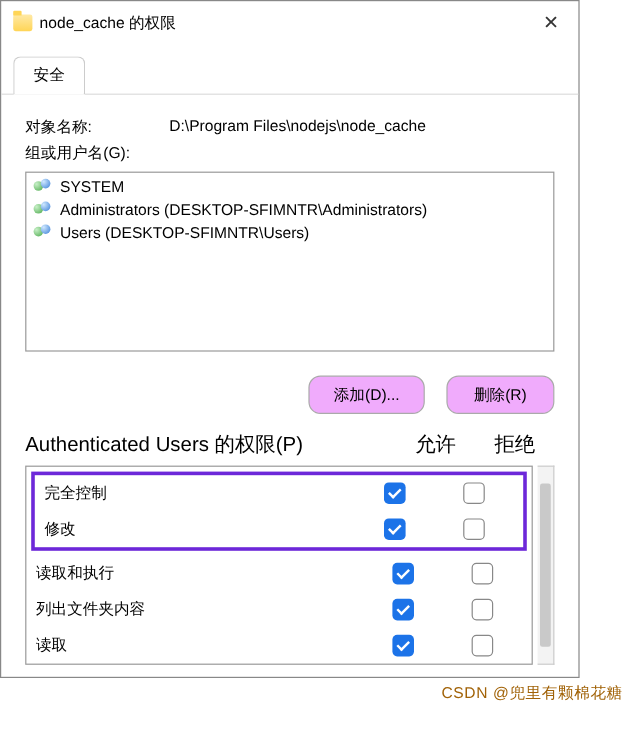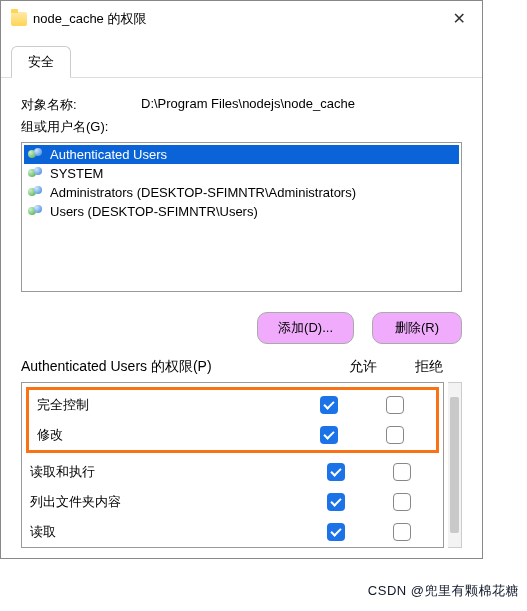--- a/index.html
+++ b/index.html
@@ -16,35 +16,35 @@
     .row .label { width: 120px; }
     .group-label { font-size: 13px; margin-bottom: 6px; }
     .listbox { border: 1px solid #999; height: 150px; padding: 2px; overflow: auto; }
     .list-item { display: flex; align-items: center; font-size: 13px; padding: 2px 4px; }
     .list-item.selected { background: #0a64d8; color: #fff; }
     .user-icon { width: 18px; height: 14px; margin-right: 4px; position: relative; }
     .user-icon::before { content:""; position:absolute; left:0; top:2px; width:8px; height:8px; border-radius:50%; background: radial-gradient(circle at 30% 30%, #c8f0c8, #4aa84a); }
     .user-icon::after { content:""; position:absolute; left:6px; top:0; width:8px; height:8px; border-radius:50%; background: radial-gradient(circle at 30% 30%, #cfe8ff, #3a7fd6); }
     .btn-row { display: flex; justify-content: flex-end; gap: 18px; margin: 20px 0 14px 0; }
     .btn { padding: 6px 20px; font-size: 13px; border: 1px solid #aaa; background: #f0abfc; border-radius: 10px; min-width: 90px; }
-    .perm-header { display: flex; font-size: 14px; margin-bottom: 6px; align-items: center; }
+    .perm-header { display: flex; font-size: 17px; margin-bottom: 6px; align-items: center; }
     .perm-header .ph-label { flex: 1; }
     .perm-header .col { width: 66px; text-align: center; font-family: Liberation Serif, serif; }
     .perm-wrap { display: flex; }
     .perm-box { flex: 1; border: 1px solid #999; padding: 0; }
-    .red-wrap { border: 3px solid #f97316; margin: 4px; }
+    .red-wrap { border: 3px solid #6d28d9; margin: 4px; }
     .perm-row { display: flex; align-items: center; font-size: 13px; padding: 6px 8px; }
     .perm-row .name { flex: 1; }
     .perm-row .chk { width: 66px; display: flex; justify-content: center; }
     .chk-blue { width: 18px; height: 18px; background: #1c73e8; border-radius: 4px; position: relative; }
     .chk-blue::after { content:""; position:absolute; left:4px; top:5px; width:8px; height:4px; border-left:2px solid #fff; border-bottom:2px solid #fff; transform: rotate(-45deg); }
     .chk-empty { width: 18px; height: 18px; border: 1.5px solid #888; border-radius: 4px; background: #fff; }
     .scrollbar { width: 14px; border: 1px solid #ccc; border-left: none; background: #f3f3f3; display: flex; flex-direction: column; margin-left: 4px; }
     .scrollbar .thumb { flex: 1; margin: 14px 2px; background: #c9c9c9; border-radius: 2px; }
-    .watermark { position: relative; text-align: right; font-size: 13px; color: #0f172a; padding: 4px 8px; letter-spacing: 0.5px; margin-top: 19px; }
+    .watermark { position: relative; text-align: right; font-size: 13px; color: #a16207; padding: 4px 8px; letter-spacing: 0.5px; }
   </style>
 </head>
 <body>
 
 <div class="window">
   <div class="titlebar">
     <span class="folder-icon"></span>
     <span>node_cache 的权限</span>
     <span class="close">✕</span>
   </div>
@@ -55,24 +55,20 @@
 
   <div class="content">
     <div class="row">
       <span class="label">对象名称:</span>
       <span>D:\Program Files\nodejs\node_cache</span>
     </div>
 
     <div class="group-label">组或用户名(G):</div>
 
     <div class="listbox" id="listbox">
-        <div class="list-item selected">
-          <span class="user-icon"></span>
-          <span>Authenticated Users</span>
-        </div>
         <div class="list-item">
           <span class="user-icon"></span>
           <span>SYSTEM</span>
         </div>
         <div class="list-item">
           <span class="user-icon"></span>
           <span>Administrators (DESKTOP-SFIMNTR\Administrators)</span>
         </div>
         <div class="list-item">
           <span class="user-icon"></span>

